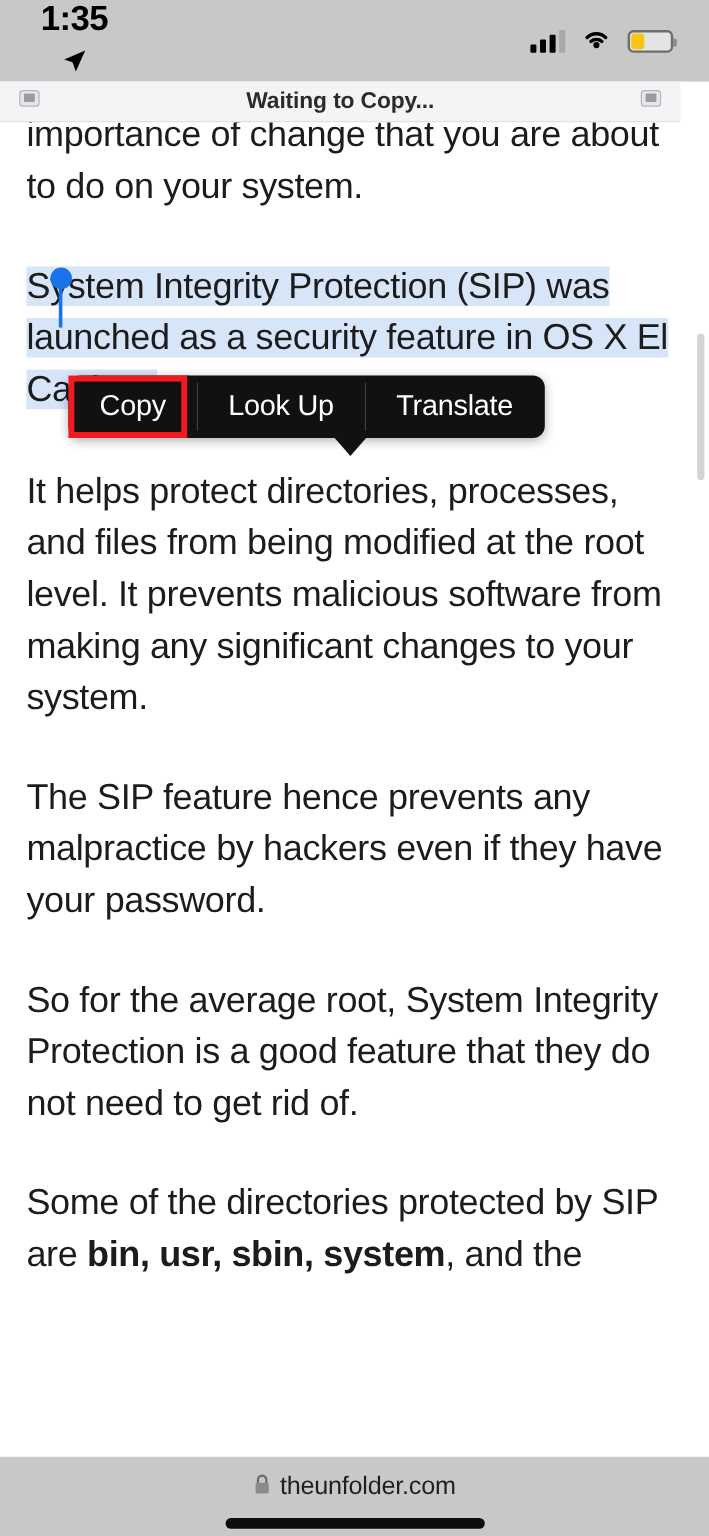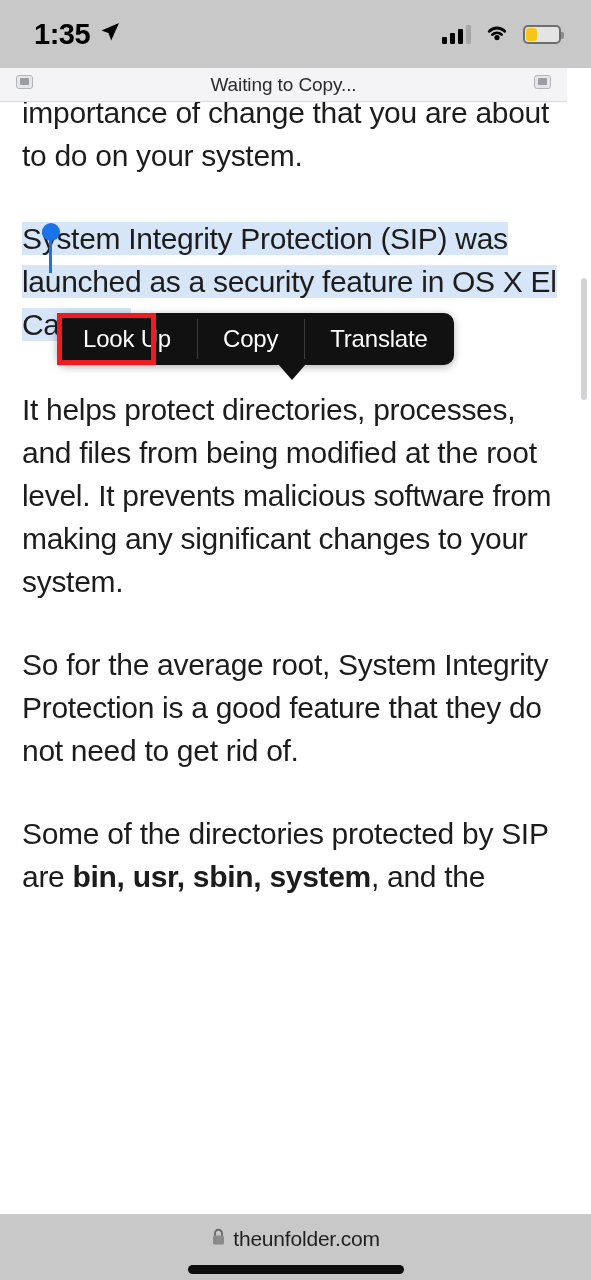--- a/index.html
+++ b/index.html
@@ -32,20 +32,21 @@
     display: flex;
     align-items: center;
     justify-content: space-between;
     padding: 0 30px 0 34px;
     box-sizing: border-box;
   }
   .status-left {
     display: flex;
     align-items: center;
     gap: 9px;
+    flex-direction: column;
   }
   .status-time {
     font-size: 29px;
     font-weight: 700;
     color: #000;
     letter-spacing: -0.5px;
     line-height: 1;
   }
   .loc-arrow { display:block; }
   .status-right {
@@ -88,20 +89,21 @@
     position: absolute;
     top: 68px; left: 0;
     width: 567px;
     height: 34px;
     background: #f4f4f7;
     border-bottom: 1px solid #dcdce0;
     box-sizing: border-box;
     display: flex;
     align-items: center;
     justify-content: center;
+    font-weight: bold;
   }
   .toolbar-status {
     font-size: 19px;
     color: #2b2b2b;
     letter-spacing: -0.1px;
   }
   .ph-icon {
     position:absolute;
     top: 7px;
     width: 17px; height: 14px;
@@ -325,31 +327,32 @@
           <span class="dot"></span>
             <span class="bar"></span>
         </span>
         <span class="sel-handle handle-end">
           <span class="bar"></span>
             <span class="dot"></span>
         </span>
       </p>
 
       <p class="para">It helps protect directories, processes, and files from being modified at the root level. It prevents malicious software from making any significant changes to your system.</p>
+      <p class="para">The SIP feature hence prevents any malpractice by hackers even if they have your password.</p>
       <p class="para">So for the average root, System Integrity Protection is a good feature that they do not need to get rid of.</p>
       <p class="para"><span>Some of the directories protected by SIP are </span><b>bin, usr, sbin, system</b><span>, and the</span></p>
 
     </div>
   </div>
 
   <div class="scrollbar"></div>
 
   <div class="ctx-menu">
+    <div class="ctx-item">Copy</div>
     <div class="ctx-item">Look Up</div>
-    <div class="ctx-item">Copy</div>
     <div class="ctx-item">Translate</div>
   </div>
   <div class="ctx-tail"></div>
   <div class="ctx-highlight"></div>
 
   <div class="bottom-bar">
     <div class="url-row">
       <span class="lock-icon">
         <svg width="15" height="18" viewBox="0 0 15 18">
           <path d="M4 8 V5.2 a3.5 3.5 0 0 1 7 0 V8" stroke="#6a6a6a" stroke-width="1.9" fill="none"></path>

